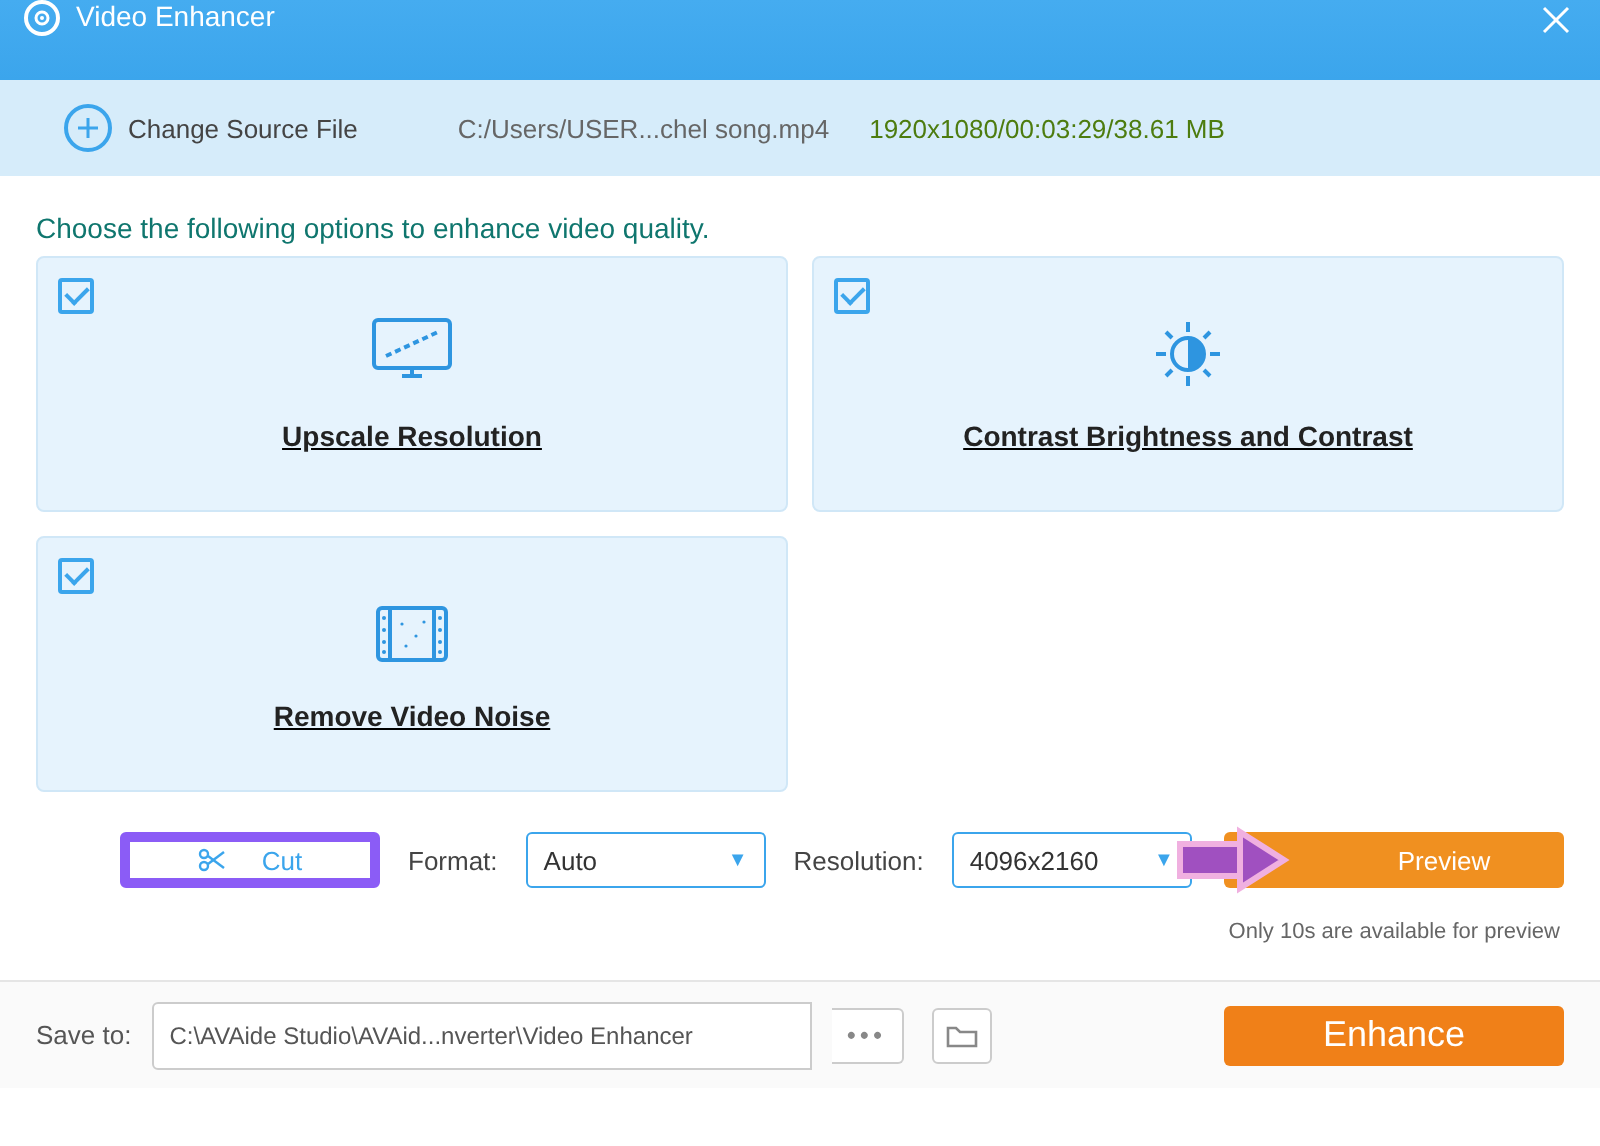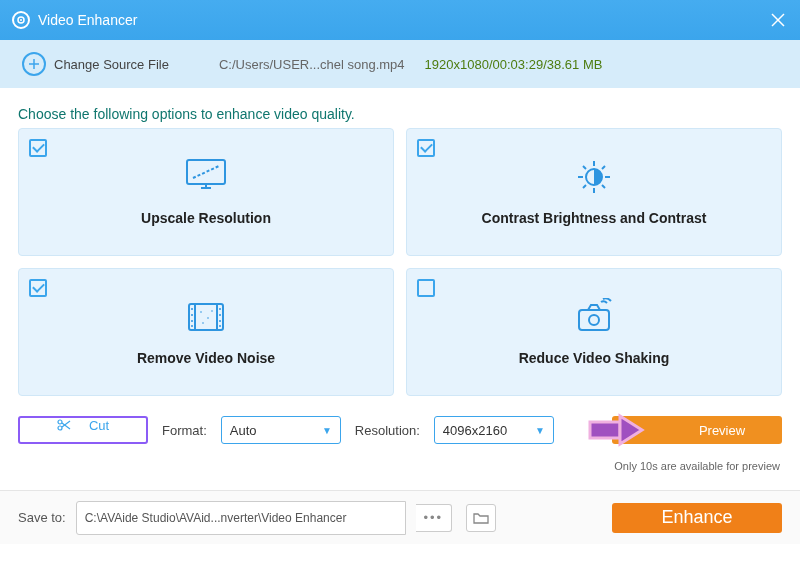--- a/index.html
+++ b/index.html
@@ -2,48 +2,48 @@
 <html><head>
 <meta charset="utf-8">
 <style>
 * { box-sizing: border-box; margin: 0; padding: 0; font-family: -apple-system, BlinkMacSystemFont, "Segoe UI", Arial, sans-serif; }
 body { width: 800px; height: 573px; background: #fff; overflow: hidden; }
 
 .titlebar {
   height: 40px;
   background: linear-gradient(to bottom, #45acf0, #3ba5ec);
   display: flex;
-  align-items: center;
+  align-items: flex-start;
   padding: 0 12px;
   color: #fff;
   font-size: 14px;
 }
 .titlebar .logo { width: 18px; height: 18px; border:2px solid #fff; border-radius:50%; margin-right:8px; display:flex; align-items:center; justify-content:center; }
 .titlebar .logo svg { width:10px; height:10px; }
 .titlebar .spacer { flex:1; }
 .close-btn { width:20px; height:20px; display:flex; align-items:center; justify-content:center; cursor:pointer; }
 
 .toolbar {
   height: 48px;
   background: #d6ecfa;
   display:flex;
   align-items:center;
-  padding: 0 22px;
+  padding: 0 32px;
   font-size:13px;
   color:#555;
 }
 .plus-circle { width:24px; height:24px; border:2px solid #3ba5ec; border-radius:50%; display:flex; align-items:center; justify-content:center; color:#3ba5ec; margin-right:8px; cursor:pointer; }
 .change-source { color:#444; cursor:pointer; }
 .file-path { margin-left:50px; color:#666; }
 .file-info { margin-left:20px; color:#4d7c0f; }
 
 .main { padding: 18px; }
 .instr { font-size:14px; color:#0f766e; margin-bottom:6px; }
 
-.options { display:grid; grid-template-columns: 1fr 1fr; gap:12px; }
+.options { display:grid; grid-template-columns: 1fr 1fr; gap:12px;text-decoration:underline; }
 .option-card {
   background:#e6f3fd;
   border:1px solid #d0e7f7;
   border-radius:4px;
   padding:14px;
   height:128px;
   position:relative;
   cursor:pointer;
   display:flex;
   flex-direction:column;
@@ -59,23 +59,23 @@
   content:''; width:9px; height:5px; border-left:2px solid #3ba5ec; border-bottom:2px solid #3ba5ec;
   transform: rotate(-45deg); margin-top:-3px;
 }
 .option-card .icon { margin-bottom:14px; }
 .option-card .label { font-weight:bold; font-size:14px; color:#222; }
 
 .controls-row {
   display:flex; align-items:center; gap:14px; margin-top:20px;
 }
 .cut-btn {
-  width:130px; height:28px; border:2px solid #8b5cf6; border-radius:3px;
-  display:flex; align-items:flex-start; justify-content:center; gap:18px;
-  color:#3ba5ec; font-size:13px; cursor:pointer; background:#fff;
+  width:130px; height:28px; border:5px solid #8b5cf6; border-radius:3px;
+  display:flex; align-items:center; justify-content:center; gap:18px;
+  color:#3ba5ec; font-size:13px; cursor:pointer; background:#fff;margin-left:42px;
 }
 .field-label { font-size:13px; color:#444; }
 .select {
   height:28px; border:1px solid #3ba5ec; border-radius:3px; background:#fff;
   display:flex; align-items:center; padding:0 8px; font-size:13px; color:#333;
   cursor:pointer; position:relative; width:120px;
 }
 .select .caret { position:absolute; right:8px; color:#3ba5ec; font-size:10px; }
 .preview-btn {
   height:28px; background:#f09020; color:#fff; border:none; border-radius:3px;
@@ -197,33 +197,20 @@
             <circle cx="37" cy="28" r="1" fill="#2e95e0"></circle>
           <circle cx="18" cy="14" r="0.8" fill="#2e95e0"></circle>
             <circle cx="25" cy="20" r="0.8" fill="#2e95e0"></circle>
             <circle cx="29" cy="13" r="0.8" fill="#2e95e0"></circle>
             <circle cx="20" cy="25" r="0.8" fill="#2e95e0"></circle>
         </svg>
       </div>
       <div class="label">Remove Video Noise</div>
     </div>
 
-    <div class="option-card">
-      <div class="checkbox"></div>
-      <div class="icon">
-        <svg width="46" height="38" viewBox="0 0 46 38">
-          <rect x="8" y="12" width="30" height="20" rx="3" fill="none" stroke="#2e95e0" stroke-width="2"></rect>
-          <path d="M17 12 L20 7 L26 7 L29 12" fill="none" stroke="#2e95e0" stroke-width="2"></path>
-          <circle cx="23" cy="22" r="5" fill="none" stroke="#2e95e0" stroke-width="2"></circle>
-          <path d="M30 4 Q33 2 36 5" fill="none" stroke="#2e95e0" stroke-width="2"></path>
-          <path d="M32 1 Q36 -1 40 3" fill="none" stroke="#2e95e0" stroke-width="2"></path>
-        </svg>
-      </div>
-      <div class="label">Reduce Video Shaking</div>
-    </div>
   </div>
 
   <div class="controls-row">
     <div class="cut-btn">
       <svg width="14" height="14" viewBox="0 0 14 14">
         <circle cx="3" cy="4" r="2" fill="none" stroke="#3ba5ec" stroke-width="1.2"></circle>
         <circle cx="3" cy="10" r="2" fill="none" stroke="#3ba5ec" stroke-width="1.2"></circle>
         <line x1="5" y1="5" x2="13" y2="11" stroke="#3ba5ec" stroke-width="1.2"></line>
         <line x1="5" y1="9" x2="13" y2="3" stroke="#3ba5ec" stroke-width="1.2"></line>
       </svg>

